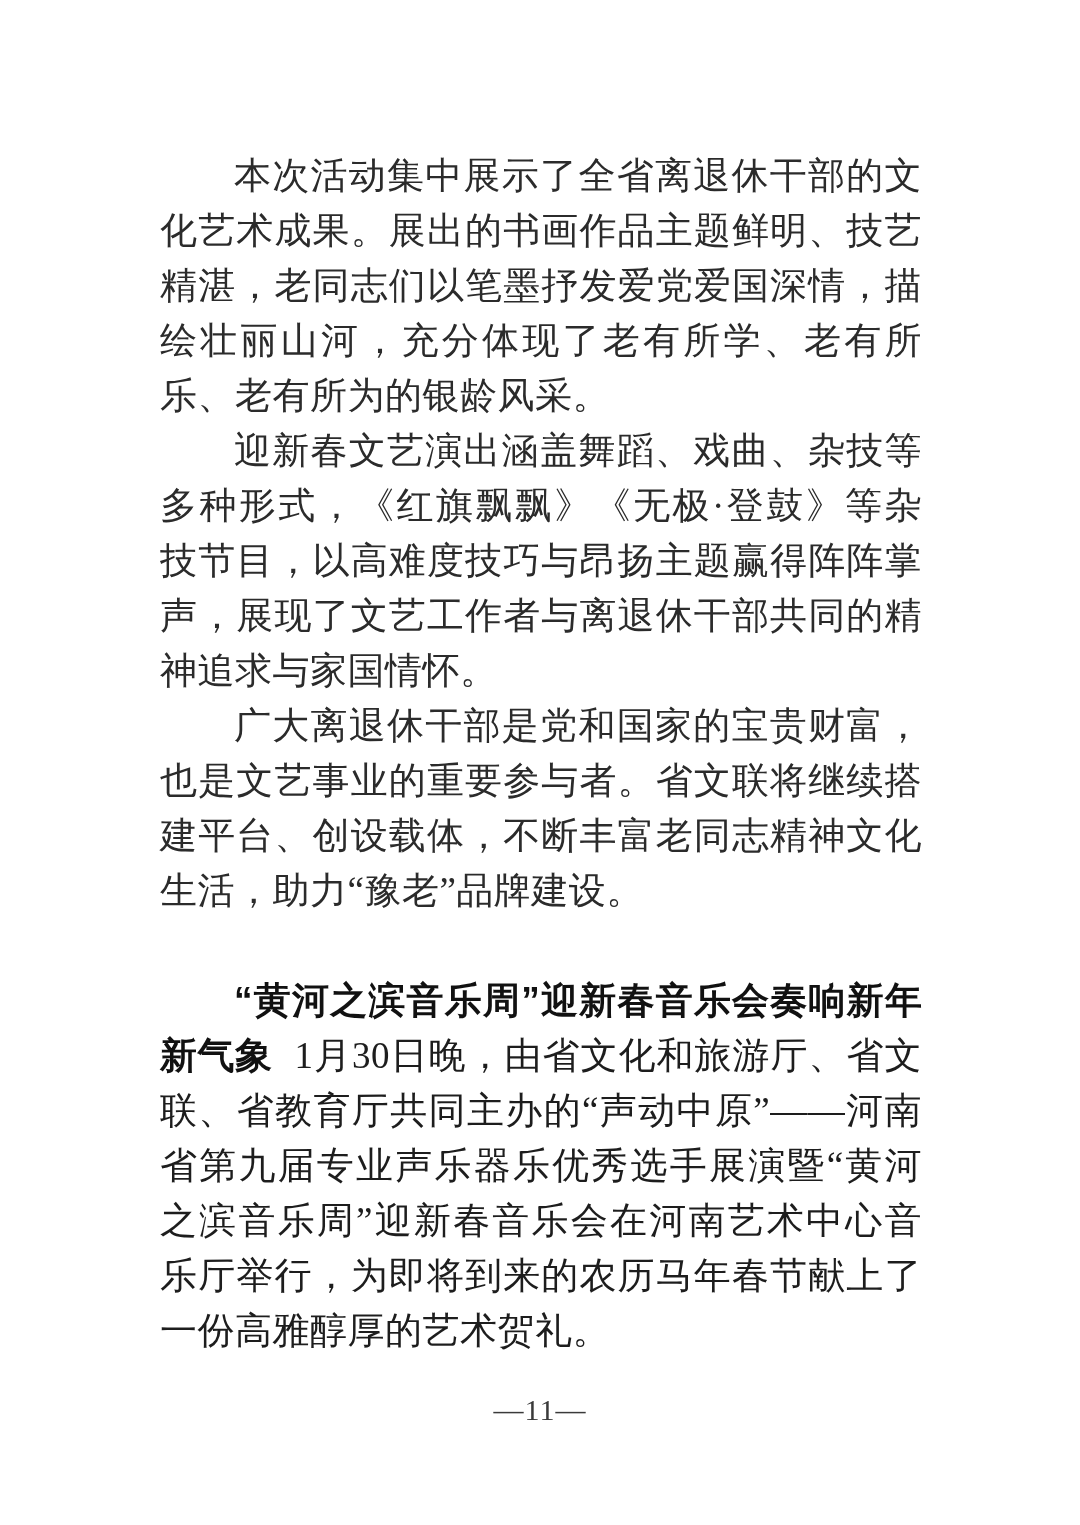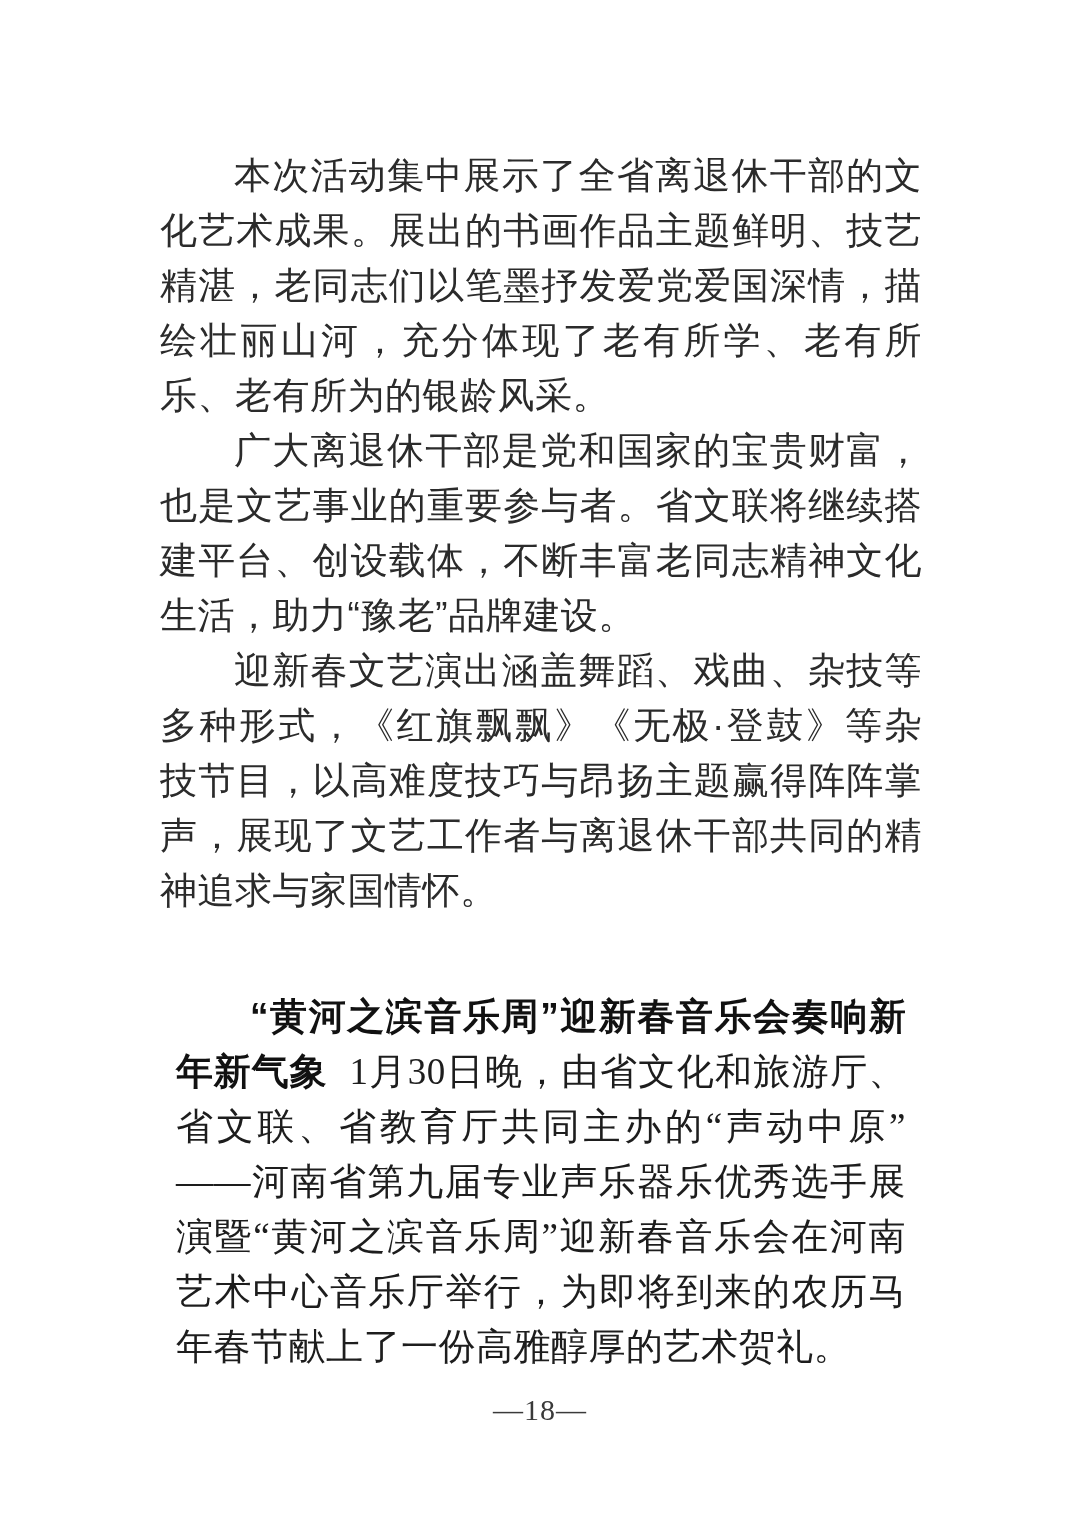--- a/index.html
+++ b/index.html
@@ -20,38 +20,38 @@
 
   .content {
     position: absolute;
     left: 160px;
     top: 148px;
     width: 762px;
   }
 
   .para {
     margin: 0;
-    font-family: Liberation Sans, sans-serif;
+    font-family: Liberation Serif, serif;
     font-size: 37px;
     line-height: 55px;
     color: #2b2b2b;
     text-align: justify;
     text-justify: inter-character;
     text-indent: 2em;
     letter-spacing: 0.5px;
     font-weight: 400;
     white-space: normal;
   }
 
   .spacer {
     height: 55px;
   }
 
   .headline-para {
-    margin: 16px;
+    margin: 0;
     font-family: "Liberation Serif", "DejaVu Serif", serif;
     font-size: 37px;
     line-height: 55px;
     color: #1d1d1d;
     text-align: justify;
     text-justify: inter-character;
     text-indent: 2em;
     letter-spacing: 0.5px;
   }
 
@@ -81,26 +81,26 @@
 </style>
 </head>
 <body>
 
 <div class="page">
 
   <div class="content">
 
     <p class="para">本次活动集中展示了全省离退休干部的文化艺术成果。展出的书画作品主题鲜明、技艺精湛，老同志们以笔墨抒发爱党爱国深情，描绘壮丽山河，充分体现了老有所学、老有所乐、老有所为的银龄风采。</p>
 
+    <p class="para">迎新春文艺演出涵盖舞蹈、戏曲、杂技等多种形式，《红旗飘飘》《无极·登鼓》等杂技节目，以高难度技巧与昂扬主题赢得阵阵掌声，展现了文艺工作者与离退休干部共同的精神追求与家国情怀。</p>
+
     <p class="para">广大离退休干部是党和国家的宝贵财富，也是文艺事业的重要参与者。省文联将继续搭建平台、创设载体，不断丰富老同志精神文化生活，助力“豫老”品牌建设。</p>
-
-    <p class="para">迎新春文艺演出涵盖舞蹈、戏曲、杂技等多种形式，《红旗飘飘》《无极·登鼓》等杂技节目，以高难度技巧与昂扬主题赢得阵阵掌声，展现了文艺工作者与离退休干部共同的精神追求与家国情怀。</p>
 
     <div class="spacer"></div>
 
     <p class="headline-para"><span class="headline-run">“黄河之滨音乐周”迎新春音乐会奏响新年新气象</span><span class="headline-gap"></span><span>1月30日晚，由省文化和旅游厅、省文联、省教育厅共同主办的“声动中原”——河南省第九届专业声乐器乐优秀选手展演暨“黄河之滨音乐周”迎新春音乐会在河南艺术中心音乐厅举行，为即将到来的农历马年春节献上了一份高雅醇厚的艺术贺礼。</span></p>
 
 
   </div>
 
-  <div class="page-number">—18—</div>
+  <div class="page-number">—11—</div>
 
 </div>
 
 </body></html>

